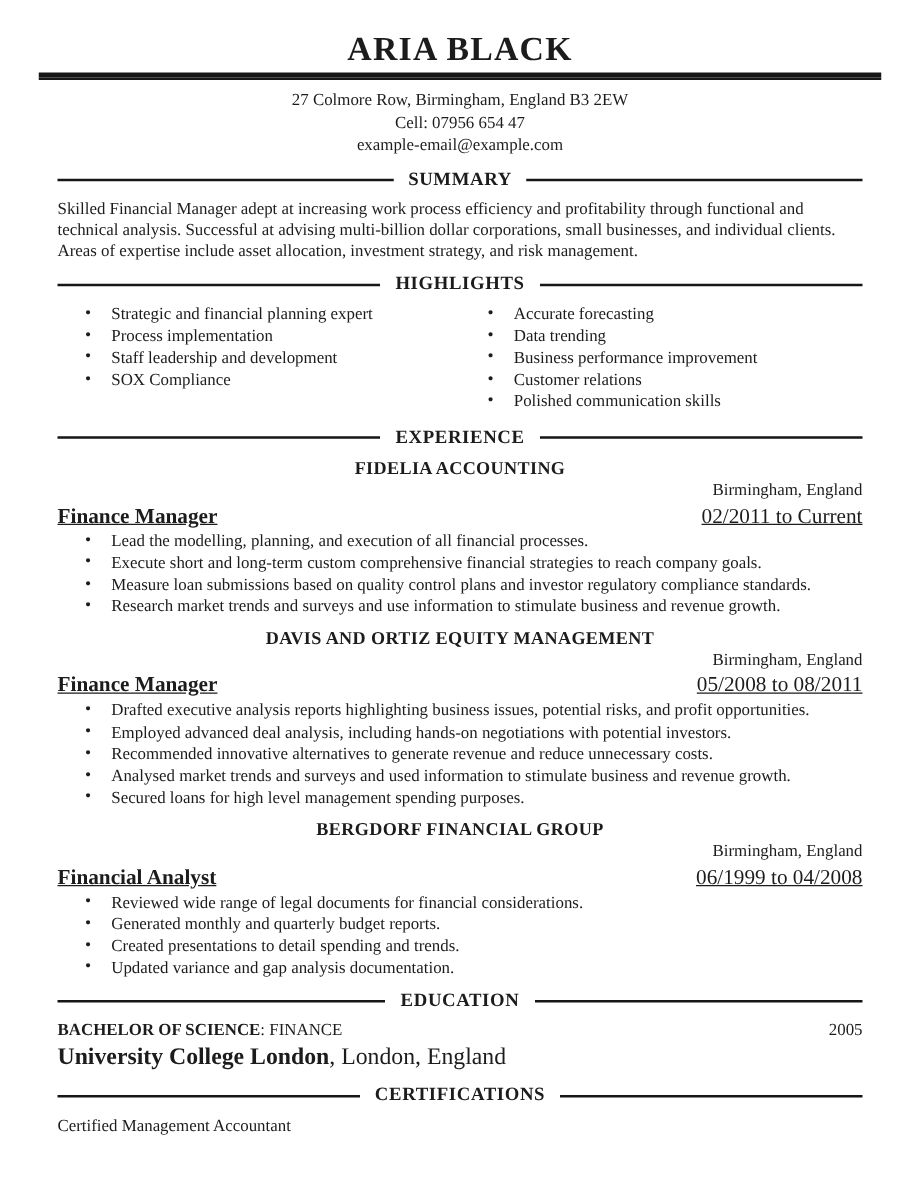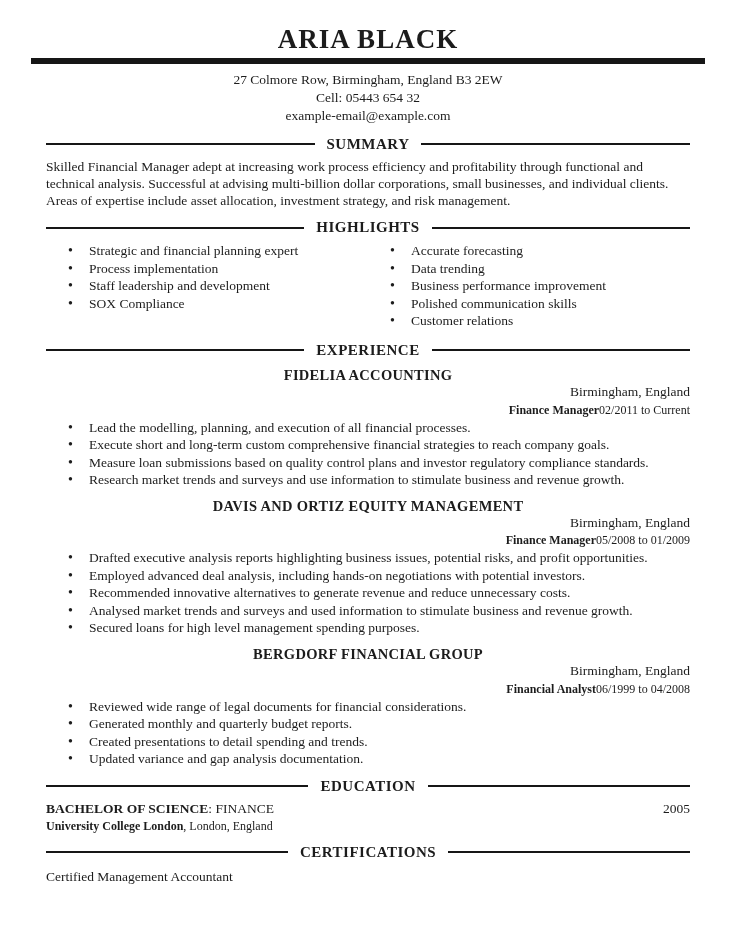--- a/index.html
+++ b/index.html
@@ -64,43 +64,43 @@
     font-size: 14px;
   }
 
   
   .hl-cols { display: flex; }
   .hl-col { width: 50%; }
 
   
   .company { margin: 8px 0 0 0; text-align: center; font-size: 14.5px; font-weight: bold; letter-spacing: 0.3px; }
   .location { text-align: right; font-size: 13.5px; line-height: 1.25; }
-  .role-row { display: flex; justify-content: flex-end; align-items: baseline; font-size: 12px; margin: 2px 0 1px 0; }
+  .role-row { display: flex; justify-content: space-between; align-items: baseline; font-size: 17px; margin: 2px 0 1px 0; text-decoration: underline; }
   .role { font-weight: bold; }
   .job { margin-bottom: 9px; }
 
   
   .edu-row { display: flex; justify-content: space-between; font-size: 13.5px; line-height: 1.35; margin-top: 4px; }
-  .edu-line2 { font-size: 12px; line-height: 1.35; }
+  .edu-line2 { font-size: 19px; line-height: 1.35; }
   .bold { font-weight: bold; }
 
   
   .cert-item { font-size: 13.5px; margin-top: 8px; }
 </style>
 </head>
 <body>
 
 <div class="page">
 
   <header>
     <h1 class="name">ARIA BLACK</h1>
     <div class="double-rule"></div>
     <div class="contact">
       <div>27 Colmore Row,  Birmingham,  England B3 2EW</div>
-      <div>Cell: 05443 654 32</div>
+      <div>Cell: 07956 654 47</div>
       <div>example-email@example.com</div>
     </div>
   </header>
 
   <div class="content">
 
     <section>
       <div class="sec-header">
         <span class="sec-line"></span>
         <span class="sec-title">SUMMARY</span>
@@ -122,22 +122,22 @@
             <li>Process implementation</li>
             <li>Staff leadership and development</li>
             <li>SOX Compliance</li>
           </ul>
         </div>
         <div class="hl-col">
           <ul class="bullets">
             <li>Accurate forecasting</li>
             <li>Data trending</li>
             <li>Business performance improvement</li>
+            <li>Customer relations</li>
             <li>Polished communication skills</li>
-            <li>Customer relations</li>
           </ul>
         </div>
       </div>
     </section>
 
     <section>
       <div class="sec-header">
         <span class="sec-line"></span>
         <span class="sec-title">EXPERIENCE</span>
         <span class="sec-line"></span>
@@ -156,21 +156,21 @@
           <li>Measure loan submissions based on quality control plans and investor regulatory compliance standards.</li>
           <li>Research market trends and surveys and use information to stimulate business and revenue growth.</li>
         </ul>
       </article>
 
       <article class="job">
         <h3 class="company">DAVIS AND ORTIZ EQUITY MANAGEMENT</h3>
         <div class="location">Birmingham,  England</div>
         <div class="role-row">
           <span class="role">Finance Manager</span>
-          <span class="dates">05/2008 to 01/2009</span>
+          <span class="dates">05/2008 to 08/2011</span>
         </div>
         <ul class="bullets">
           <li>Drafted executive analysis reports highlighting business issues, potential risks, and profit opportunities.</li>
           <li>Employed advanced deal analysis, including hands-on negotiations with potential investors.</li>
           <li>Recommended innovative alternatives to generate revenue and reduce unnecessary costs.</li>
           <li>Analysed market trends and surveys and used information to stimulate business and revenue growth.</li>
           <li>Secured loans for high level management spending purposes.</li>
         </ul>
       </article>
 

